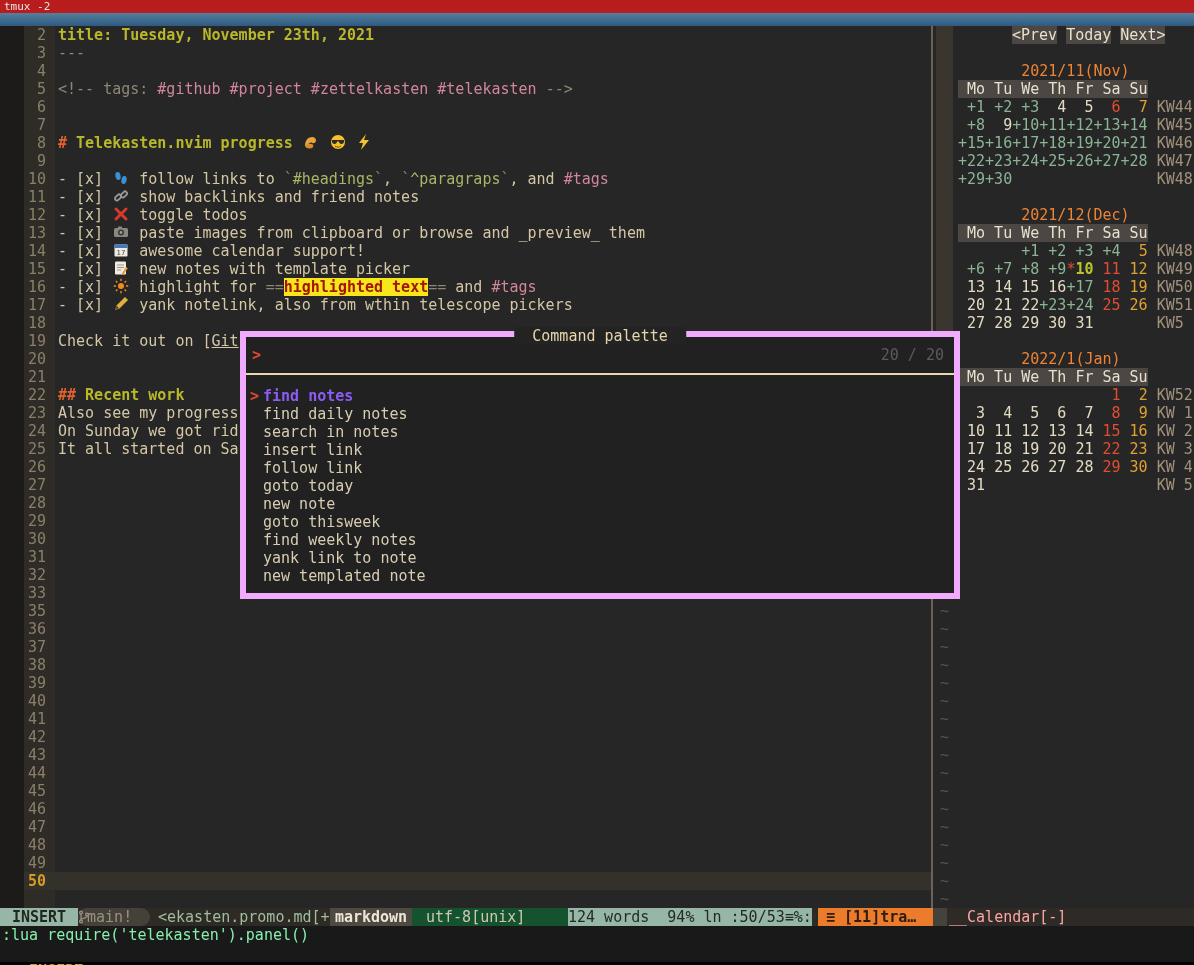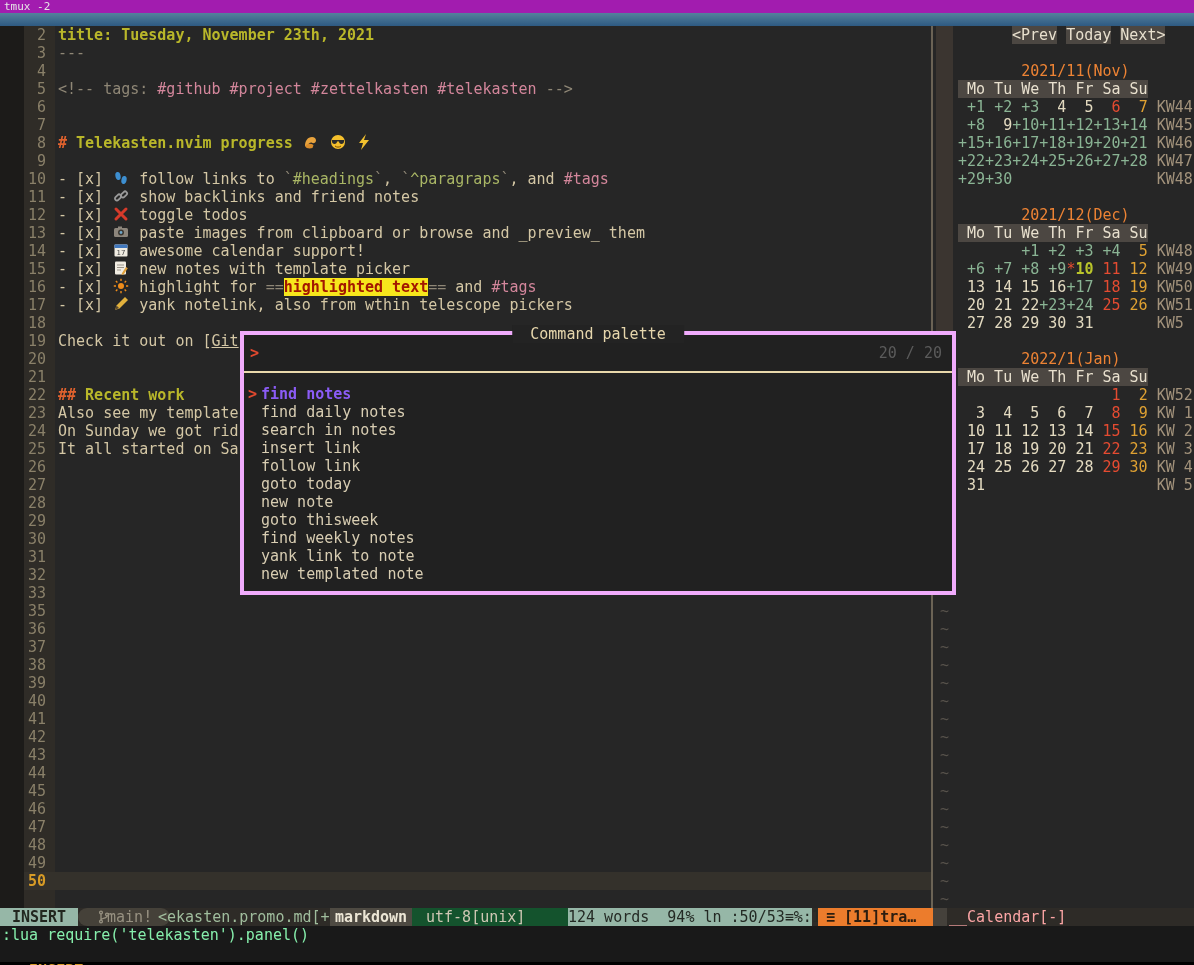--- a/index.html
+++ b/index.html
@@ -1,18 +1,18 @@
 <!DOCTYPE html>
 <html><head>
 <meta charset="utf-8">
 <style>
   html,body{margin:0;padding:0;background:#000;}
   .screen{position:relative;width:1194px;height:965px;background:#000;overflow:hidden;
           font-family:"DejaVu Sans Mono",monospace;font-size:15px;line-height:18px;}
-  .titlebar{position:absolute;top:0;left:0;right:0;height:13px;background:#a21caf;color:#e6e6e6;
+  .titlebar{position:absolute;top:0;left:0;right:0;height:13px;background:#b91c1c;color:#e6e6e6;
             font-size:11px;line-height:13px;padding-left:4px;}
   .bluebar{position:absolute;top:13px;left:0;right:0;height:13px;
            background:linear-gradient(#54809c,#2e5a82);border-bottom:0;}
   .term{position:absolute;top:26px;left:0;width:1194px;height:936px;background:#262626;}
   .fold-strip{position:absolute;left:0;top:0;width:24px;height:882px;background:#1c1b19;}
   .gutter{position:absolute;left:24px;top:0;width:31px;height:882px;background:#2f2c27;}
   .lines{position:absolute;left:0;top:0;width:931px;}
   .row{height:18px;white-space:pre;color:#d4c7a5;}
   .row.cur{background:#34312b;box-shadow:inset 24px 0 0 #1c1b19;}
   .lnum{display:inline-block;width:46px;text-align:right;color:#8a8069;}
@@ -40,34 +40,34 @@
   .cal-title{color:#ed8334;}
   .cal-head{background:#4c4742;color:#e8e0ce;}
   .d-note{color:#8ab494;}
   .d-plain{color:#e3dac0;}
   .d-sat{color:#e54b31;}
   .d-sun{color:#dfa132;}
   .d-today{color:#b9c42a;font-weight:bold;}
   .d-star{color:#e54b31;}
   .cal-kw{color:#a2927b;}
   .palette{position:absolute;left:240px;top:305px;width:708px;height:256px;background:#212121;
-           border:4px solid #f0abfc;}
+           border:6px solid #f0abfc;}
   .ptitle{position:absolute;top:-10px;left:50%;transform:translateX(-50%);background:#232323;
           color:#e6d6ac;padding:0 9px;white-space:pre;}
   .prow{position:relative;height:36px;line-height:36px;border-bottom:2px solid #e9d8ab;}
   .pprompt{color:#e0492f;padding-left:6px;font-weight:bold;}
   .pcount{position:absolute;right:10px;color:#5b5b5b;}
   .plist{padding-top:12px;}
   .pitem{height:18px;white-space:pre;color:#d8cdb2;padding-left:4px;}
   .parrow{display:inline-block;width:13px;color:#e0492f;font-weight:bold;}
   .pitem.sel .plabel{color:#8b5cf6;font-weight:bold;}
   .statusline{position:absolute;top:882px;left:0;width:1194px;height:18px;background:#2e2b27;}
   .statusline span,.statusline div{position:absolute;height:18px;white-space:pre;}
   .seg-insert{left:0;width:78px;background:#96b7a7;color:#22271f;font-weight:bold;text-align:center;}
-  .seg-git{left:78px;width:72px;background:#454139;color:#979181;padding-left:20px;border-radius:9px;}
+  .seg-git{left:78px;width:72px;background:#454139;color:#979181;padding-left:0;border-radius:9px;}
   .seg-git svg{vertical-align:-2px;}
   .seg-file{left:150px;width:190px;color:#a0bd9d;padding-left:8px;}
   .seg-ft{left:330px;width:82px;background:#4e4a42;color:#ece6d5;font-weight:bold;text-align:center;}
   .seg-enc{left:412px;width:148px;background:#14532d;color:#cfc7b4;padding-left:14px;}
   .seg-words{left:568px;width:244px;background:#96b7a7;color:#242a24;text-align:center;}
   .seg-alert{left:818px;width:113px;background:#ec7c2c;color:#2b1d10;font-weight:bold;padding-left:8px;}
   .seg-calblock{left:933px;width:14px;background:#45413b;}
   .seg-calstatus{left:947px;right:0;color:#fca5a5;padding-left:2px;}
   .cmd1{position:absolute;top:900px;left:0;width:1194px;height:18px;background:#191919;
         color:#86efac;white-space:pre;padding-left:2px;box-sizing:border-box;}
@@ -141,21 +141,21 @@
               </svg></span><span class="seg-t"> highlight for </span><span class="seg-cm">==</span><span class="seg-mark">highlighted text</span><span class="seg-cm">==</span><span class="seg-t"> and </span><span class="seg-tag">#tags</span></span></div>
         <div class="row"><span class="lnum">17</span><span class="ltxt"><span class="seg-t">- [x] </span><span class="eicon"><svg width="16" height="16" viewBox="0 0 16 16">
                 <path d="M2 14l1.5-4.5L12 1l3 3-8.5 8.5z" fill="#e2b13c"></path>
                 <path d="M2 14l1.5-4.5L6 12z" fill="#5a4a32"></path>
               </svg></span><span class="seg-t"> yank notelink, also from wthin telescope pickers</span></span></div>
         <div class="row"><span class="lnum">18</span><span class="ltxt"></span></div>
         <div class="row"><span class="lnum">19</span><span class="ltxt"><span class="seg-t">Check it out on [</span><span class="seg-link">Git</span></span></div>
         <div class="row"><span class="lnum">20</span><span class="ltxt"></span></div>
         <div class="row"><span class="lnum">21</span><span class="ltxt"></span></div>
         <div class="row"><span class="lnum">22</span><span class="ltxt"><span class="seg-hp">##</span><span class="seg-h"> Recent work</span></span></div>
-        <div class="row"><span class="lnum">23</span><span class="ltxt"><span class="seg-t">Also see my template</span></span></div>
+        <div class="row"><span class="lnum">23</span><span class="ltxt"><span class="seg-t">Also see my progress</span></span></div>
         <div class="row"><span class="lnum">24</span><span class="ltxt"><span class="seg-t">On Sunday we got rid</span></span></div>
         <div class="row"><span class="lnum">25</span><span class="ltxt"><span class="seg-t">It all started on Sa</span></span></div>
         <div class="row"><span class="lnum">26</span><span class="ltxt"></span></div>
         <div class="row"><span class="lnum">27</span><span class="ltxt"></span></div>
         <div class="row"><span class="lnum">28</span><span class="ltxt"></span></div>
         <div class="row"><span class="lnum">29</span><span class="ltxt"></span></div>
         <div class="row"><span class="lnum">30</span><span class="ltxt"></span></div>
         <div class="row"><span class="lnum">31</span><span class="ltxt"></span></div>
         <div class="row"><span class="lnum">32</span><span class="ltxt"></span></div>
         <div class="row"><span class="lnum">33</span><span class="ltxt"></span></div>

